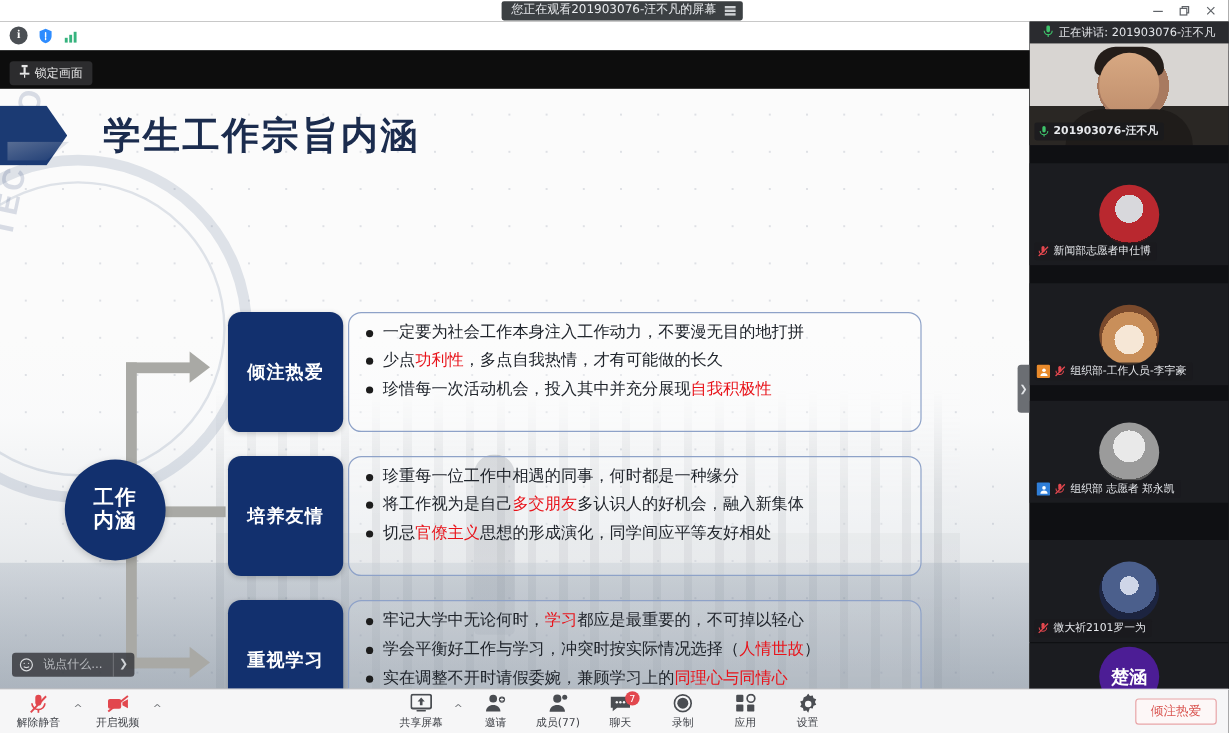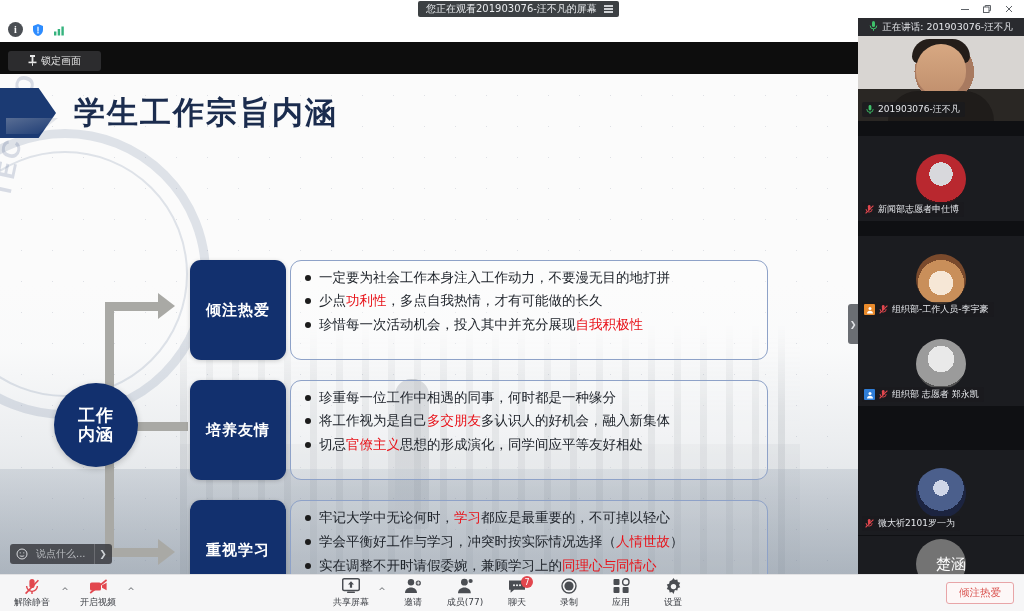--- a/index.html
+++ b/index.html
@@ -67,21 +67,21 @@
   .fullscreen-ic { color: #5f6368; margin-right: 4px; }
 
   
   .screen-area {
     position: absolute; left: 0; top: 42px; width: 858px; height: 532px;
     background: #0d0d0d; overflow: hidden;
   }
   .lock-btn {
     position: absolute; left: 8px; top: 9px; z-index: 20;
     background: #2c2c2e; color: #e6e6e6;
-    height: 20px; padding: 0 20px; border-radius: 3px;
+    height: 20px; padding: 0 8px; border-radius: 3px;
     display: flex; align-items: center; gap: 4px;
     font-size: 10px;
   }
   .lock-btn .pin { color: #e6e6e6; }
 
   
   .slide {
     position: absolute; left: 0; top: 32px; width: 858px; height: 500px;
     background: #fbfbfb; overflow: hidden;
   }
@@ -130,21 +130,21 @@
   .slide-dots {
     position: absolute; inset: 0;
     background-image:
       radial-gradient(rgba(120,130,150,0.22) 0.7px, transparent 0.7px);
     background-size: 31px 31px;
     background-position: 6px 6px;
   }
 
   
   .slide-title-wrap {
-    position: absolute; left: 0; top: 10px; height: 58px; display: flex; align-items: center;
+    position: absolute; left: 0; top: 10px; height: 58px; display: flex; align-items: center; gap: 12px;
   }
   .title-arrow {
     width: 62px; height: 50px;
     background: #1b3a73;
     clip-path: polygon(0 0, 72% 0, 100% 50%, 72% 100%, 0 100%);
     margin-left: -6px;
   }
   .title-arrow-shadow {
     position: absolute; left: 6px; top: 44px; width: 52px; height: 16px;
     background: linear-gradient(to bottom right, rgba(150,160,180,.5), rgba(200,208,220,0));
@@ -252,24 +252,24 @@
     position: absolute; left: 0; top: 0; width: 166px; height: 18px;
     background: #2a2b2f; color: #e4e6ea;
     font-size: 9.5px; display: flex; align-items: center; justify-content: center;
     gap: 4px;
   }
   .speaking-bar .mic-ic { color: #3ec16a; }
   .tile {
     position: absolute; left: 0; width: 166px; height: 85px;
     background: #1b1c20; overflow: hidden;
   }
-  .tile.t0 { top: 18px; }
+  .tile.t0 { top: 18px; font-weight: bold; }
   .tile.t1 { top: 118px; }
   .tile.t2 { top: 218px; }
-  .tile.t3 { top: 303px; }
+  .tile.t3 { top: 316px; }
   .tile.t4 { top: 432px; }
   .tile.t5 { top: 518px; height: 56px; }
 
   .tile-video {
     position: absolute; inset: 0;
     background:
       radial-gradient(circle at 52% 42%, #c79a7e 0 18%, #a87a60 18% 30%, transparent 30%),
       linear-gradient(to bottom, #d8d5d2 0 62%, #2a2724 62% 100%);
   }
   .tile-video .face {
@@ -296,23 +296,23 @@
   .av-anime {
     background: radial-gradient(circle at 50% 58%, #f6e7d6 0 32%, #c98f5a 32% 60%, #7a4a2c 60% 100%);
   }
   .av-gray {
     background: radial-gradient(circle at 50% 40%, #e9e9e9 0 34%, #9b9b9b 34% 70%, #555 70% 100%);
   }
   .av-night {
     background: radial-gradient(circle at 50% 40%, #cfd6e8 0 20%, #4b5f8c 20% 58%, #1c2440 58% 100%);
   }
   .av-blue {
-    background: #737373;
-    display: flex; align-items: center; justify-content: flex-end;
-    color: #fff; font-size: 15px; font-weight: normal;
+    background: #4c1d95;
+    display: flex; align-items: center; justify-content: center;
+    color: #fff; font-size: 15px; font-weight: bold;
   }
   .tile-name {
     position: absolute; left: 4px; bottom: 4px;
     display: flex; align-items: center; gap: 3px;
     background: rgba(25,26,30,0.78); border-radius: 2px;
     padding: 1px 5px 1px 2px;
     color: #e6e8ec; font-size: 9px; white-space: nowrap; max-width: 158px; overflow: hidden;
   }
   .mini-ic { width: 11px; height: 11px; display: flex; align-items: center; justify-content: center; flex: 0 0 auto; }
   .mini-ic.green { color: #3ec16a; }

